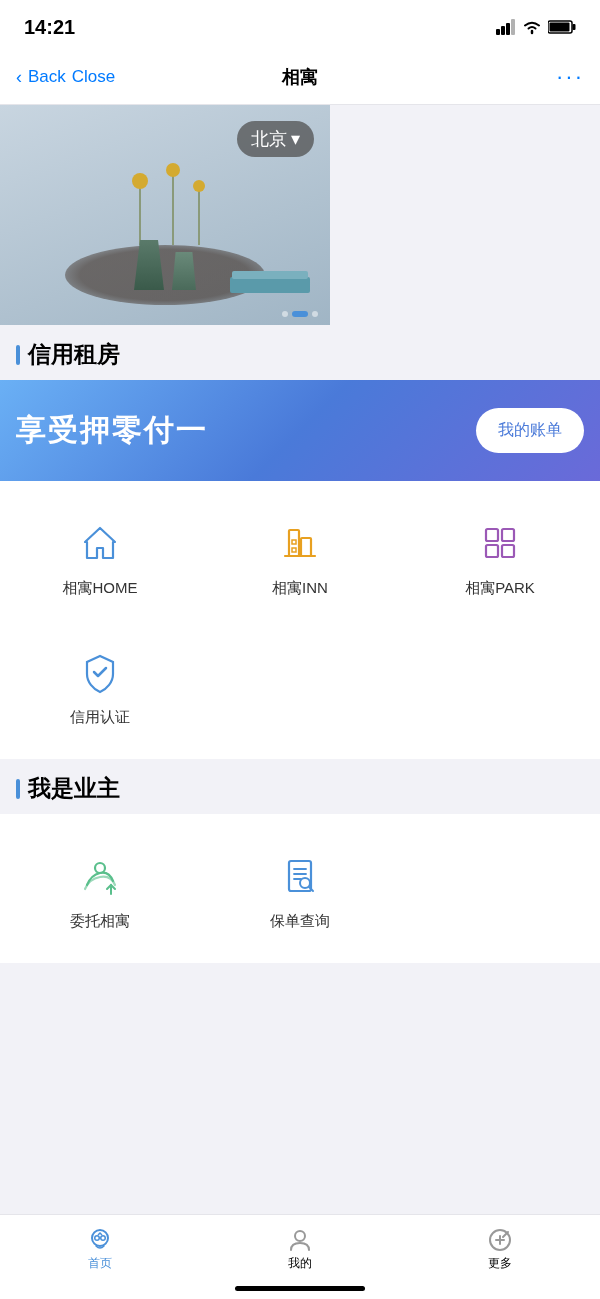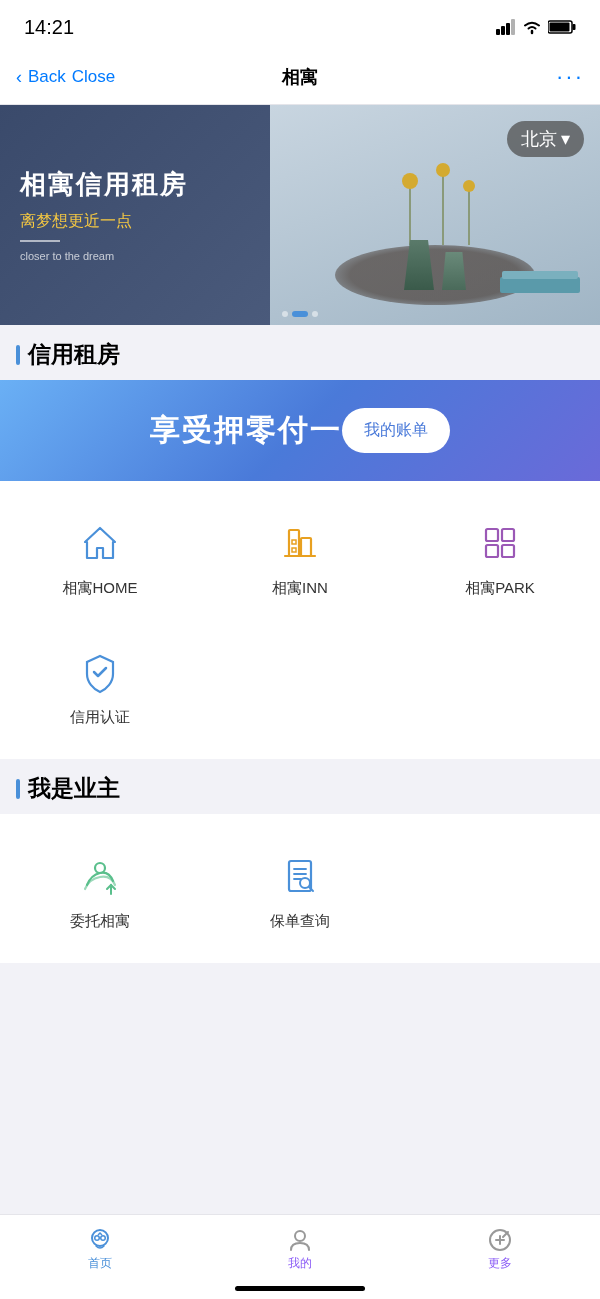--- a/index.html
+++ b/index.html
@@ -16,21 +16,21 @@
     .status-bar {
       background: #fff;
       display: flex;
       justify-content: space-between;
       align-items: center;
       padding: 12px 24px 8px;
       height: 50px;
     }
     .status-time {
       font-size: 20px;
-      font-weight: 400;
+      font-weight: 700;
       color: #000;
     }
     .status-icons {
       display: flex;
       align-items: center;
       gap: 6px;
     }
 
     
     .nav-bar {
@@ -283,21 +283,21 @@
       color: #000;
     }
 
     
     .promo-banner {
       margin: 0;
       background: linear-gradient(135deg, #6ab0f5 0%, #4a7ad9 50%, #6a6ad9 100%);
       padding: 28px 16px;
       display: flex;
       align-items: center;
-      justify-content: center;
+      justify-content: space-between;
     }
     .promo-text {
       font-size: 30px;
       font-weight: 700;
       color: #fff;
       letter-spacing: 2px;
     }
     .promo-btn {
       background: #fff;
       color: #4a7ad9;
@@ -366,21 +366,21 @@
       width: 30px;
       height: 30px;
       display: flex;
       align-items: center;
       justify-content: center;
     }
     .tab-label {
       font-size: 12px;
     }
     .tab-label.active { color: #4a90d9; }
-    .tab-label.inactive { color: #8b5cf6; }
+    .tab-label.inactive { color: #000000; }
 
     .home-indicator {
       position: absolute;
       bottom: 8px;
       left: 50%;
       transform: translateX(-50%);
       width: 130px;
       height: 5px;
       background: #000;
       border-radius: 3px;
@@ -424,28 +424,20 @@
     <span>Back</span>
     <span>Close</span>
   </div>
   <span class="nav-title">相寓</span>
   <span class="nav-more">···</span>
 </div>
 
 <div class="page-content">
 
   <div class="hero-banner">
-    <div class="hero-left">
-      <div class="hero-title-cn">相寓信用租房</div>
-      <div class="hero-subtitle">
-        <span>离梦想</span><span style="color:#f5c842">更近一点</span>
-      </div>
-      <div class="hero-divider"></div>
-      <div class="hero-subtitle-en">closer to the dream</div>
-    </div>
     <div class="hero-right">
       <div class="hero-right-bg">
 
         <div class="flower-stem">
           <div class="flower-ball"></div>
         </div>
         <div class="flower-stem2">
           <div class="flower-ball2"></div>
         </div>
         <div class="flower-stem3">

